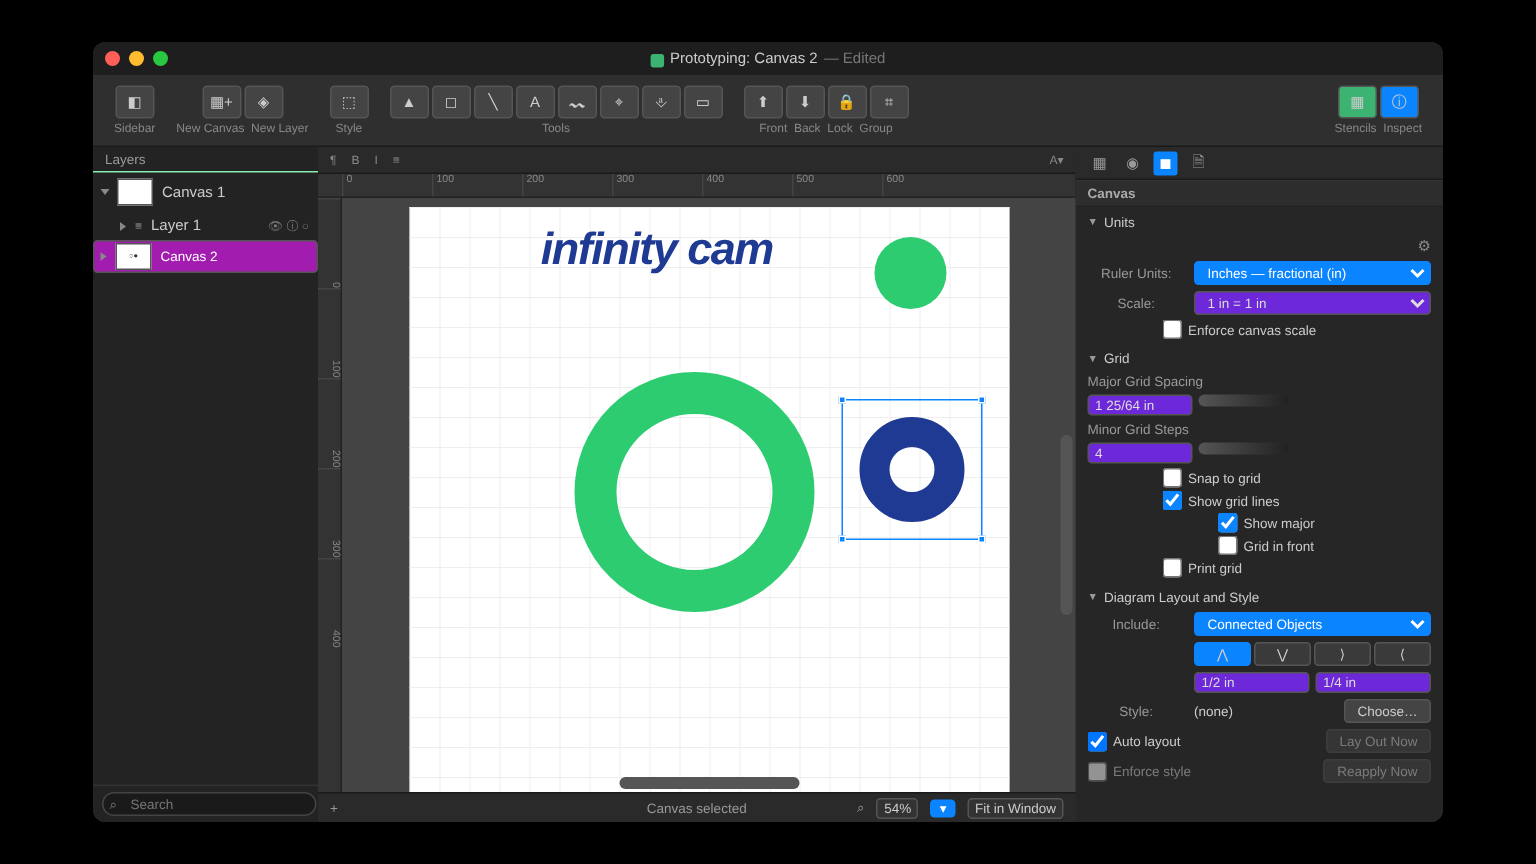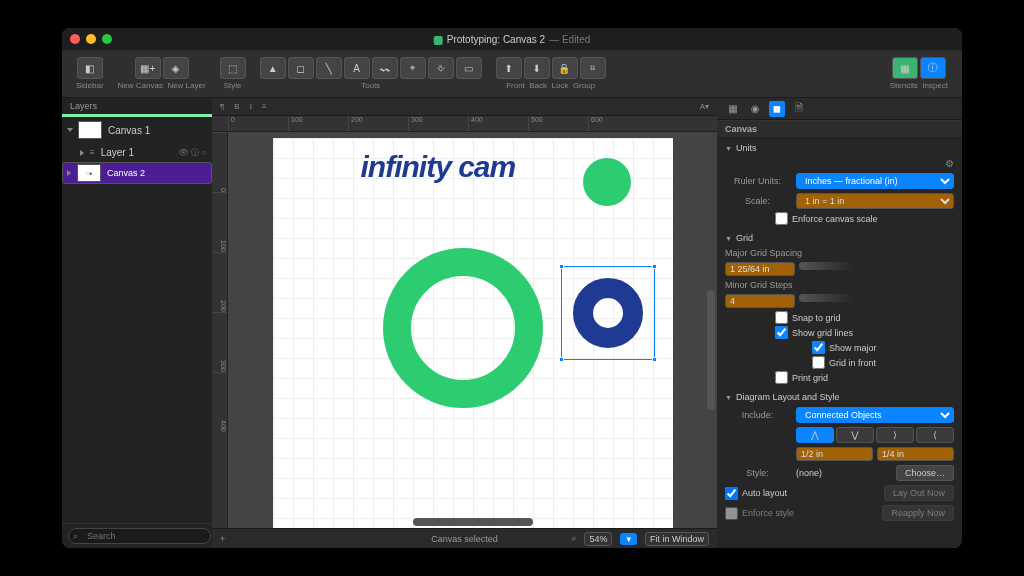--- a/index.html
+++ b/index.html
@@ -15,23 +15,23 @@
   .toolbar{height:48px;background:#2f2f2f;border-bottom:1px solid #1a1a1a;display:flex;align-items:center;padding:0 8px;gap:2px;}
   .tgroup{display:flex;flex-direction:column;align-items:center;gap:2px;margin:0 6px;}
   .tgroup .btns{display:flex;gap:2px;}
   .tbtn{background:#444;border:1px solid #555;border-radius:3px;width:26px;height:22px;display:flex;align-items:center;justify-content:center;color:#ccc;font-size:10px;}
   .tlbl{font-size:8px;color:#888;}
   .spacer{flex:1;}
   .tgreen{background:#3cb371;}
   .tblue{background:#0a84ff;}
   .content{flex:1;display:flex;min-height:0;}
   .sidebar{width:150px;background:#232323;display:flex;flex-direction:column;font-size:10px;color:#ccc;}
-  .sbhdr{padding:3px 8px;font-size:9px;color:#999;border-bottom:3px solid #86efac;}
+  .sbhdr{padding:3px 8px;font-size:9px;color:#999;border-bottom:1px solid #86efac;}
   .layeritem{display:flex;align-items:center;gap:6px;padding:4px 6px;}
-  .layeritem.sel{background:#4c1d95;color:#fff;}
+  .layeritem.sel{background:#a21caf;color:#fff;}
   .thumb{width:24px;height:18px;background:#fff;border:1px solid #555;font-size:5px;display:flex;align-items:center;justify-content:center;color:#333;}
   .disctri{width:0;height:0;border-top:3px solid transparent;border-bottom:3px solid transparent;border-left:4px solid #888;}
   .disctri.open{transform:rotate(90deg);}
   .eyeicons{margin-left:auto;display:flex;gap:3px;color:#777;font-size:8px;}
   .searchrow{margin-top:auto;padding:4px 6px;border-top:1px solid #333;display:flex;align-items:center;gap:4px;}
   .searchrow input{flex:1;background:#1a1a1a;border:1px solid #444;border-radius:10px;color:#888;font-size:9px;padding:2px 6px 2px 18px;}
   .searchwrap{position:relative;flex:1;}
   .searchwrap .mag{position:absolute;left:5px;top:3px;color:#777;font-size:9px;}
   .gear{color:#888;font-size:10px;}
   .canvaswrap{flex:1;display:flex;flex-direction:column;background:#2b2b2b;min-width:0;}
@@ -62,21 +62,21 @@
   .insptabs{height:22px;background:#2a2a2a;display:flex;align-items:center;gap:6px;padding:0 8px;border-bottom:1px solid #1a1a1a;}
   .insptabs .it{width:16px;height:16px;display:flex;align-items:center;justify-content:center;color:#999;border-radius:2px;font-size:10px;}
   .insptabs .it.active{background:#0a84ff;color:#fff;}
   .insphdr{padding:3px 8px;font-weight:600;color:#aaa;background:#2d2d2d;border-top:1px solid #333;border-bottom:1px solid #222;}
   .sect{padding:2px 0;}
   .sectitle{padding:3px 8px;color:#ccc;font-size:9px;display:flex;align-items:center;gap:4px;}
   .sectitle::before{content:"▼";font-size:7px;color:#999;}
   .row{display:flex;align-items:center;padding:2px 8px;gap:6px;}
   .row label{width:65px;color:#999;font-size:9px;text-align:center;}
   .row .ctrl{flex:1;}
-  .sel,.inp{background:#a16207;border:1px solid #555;color:#ddd;font-size:9px;padding:1px 4px;border-radius:3px;width:100%;}
+  .sel,.inp{background:#6d28d9;border:1px solid #555;color:#ddd;font-size:9px;padding:1px 4px;border-radius:3px;width:100%;}
   .sel.blue{background:#0a84ff;border-color:#0a84ff;color:#fff;}
   .split{display:flex;gap:4px;}
   .split .inp{flex:1;}
   .chk{display:flex;align-items:center;gap:4px;padding:1px 8px 1px 58px;font-size:9px;color:#ccc;}
   .chk input{accent-color:#0a84ff;}
   .segbtns{display:flex;gap:2px;}
   .segbtns .sb{flex:1;background:#3a3a3a;border:1px solid #555;border-radius:3px;height:16px;display:flex;align-items:center;justify-content:center;color:#ccc;font-size:9px;}
   .segbtns .sb.on{background:#0a84ff;border-color:#0a84ff;}
   .btn{background:#444;border:1px solid #555;color:#ccc;font-size:9px;border-radius:3px;padding:2px 8px;}
   .gearline{display:flex;justify-content:flex-end;padding:2px 8px;}

